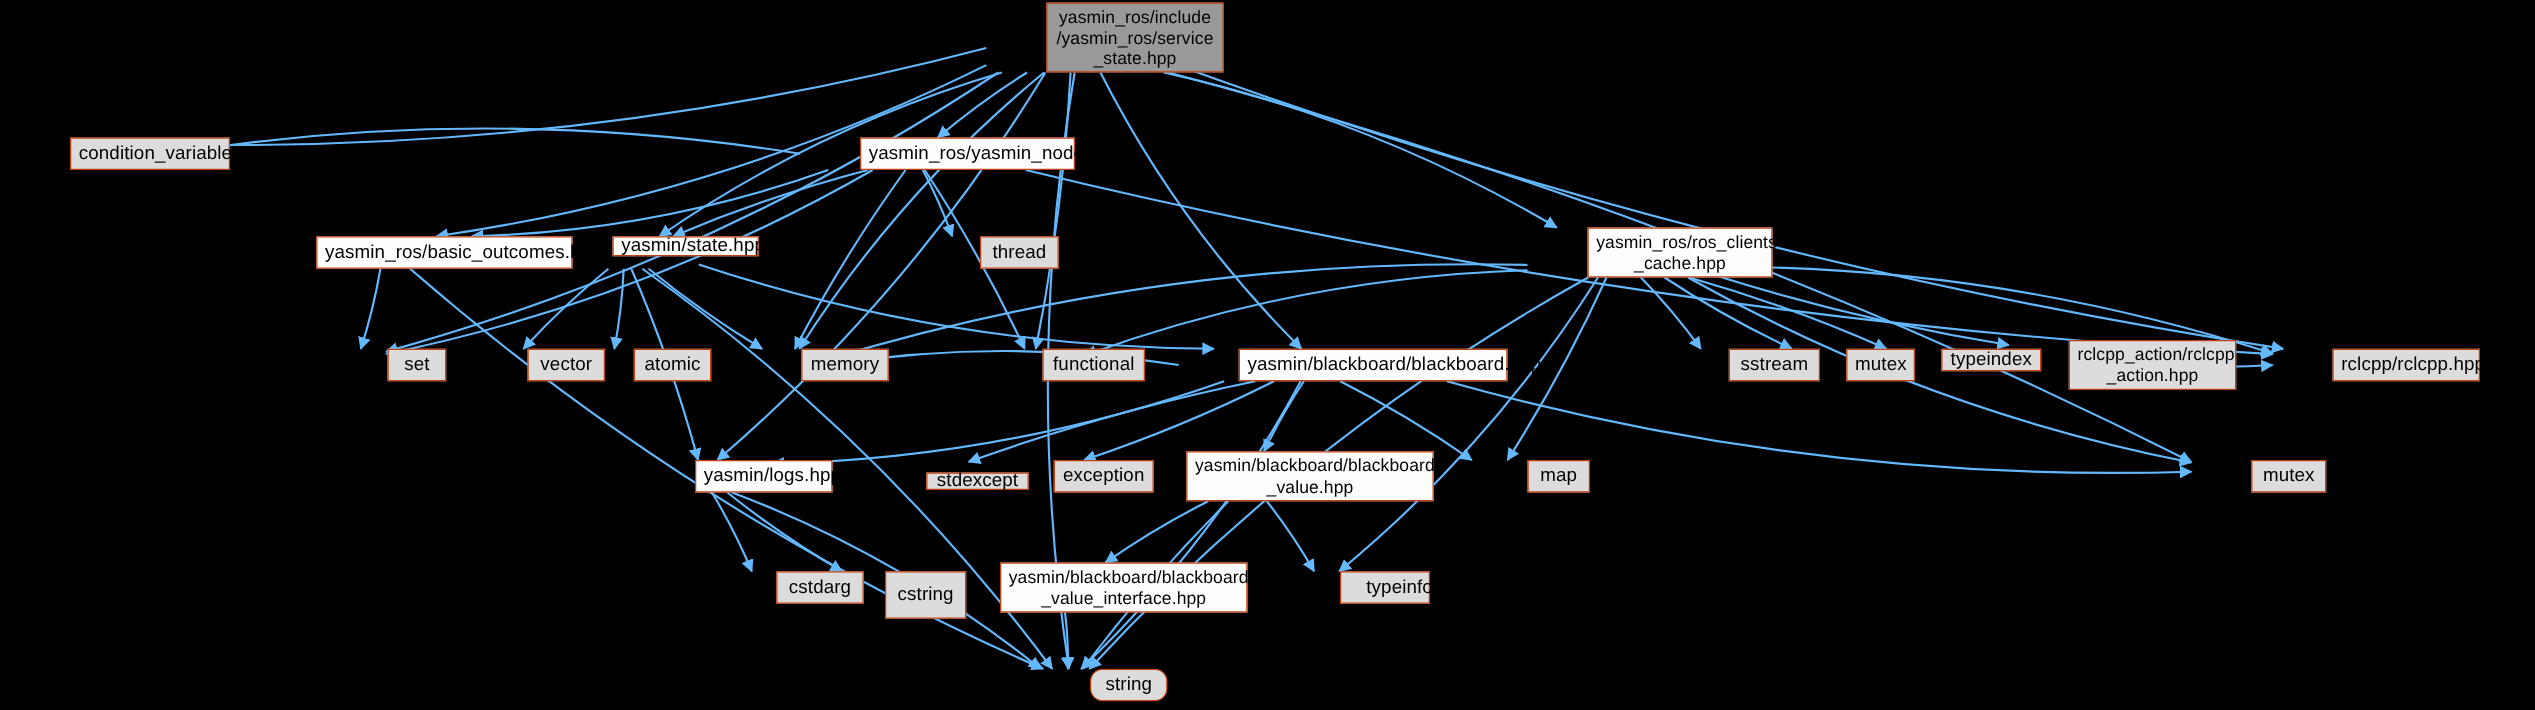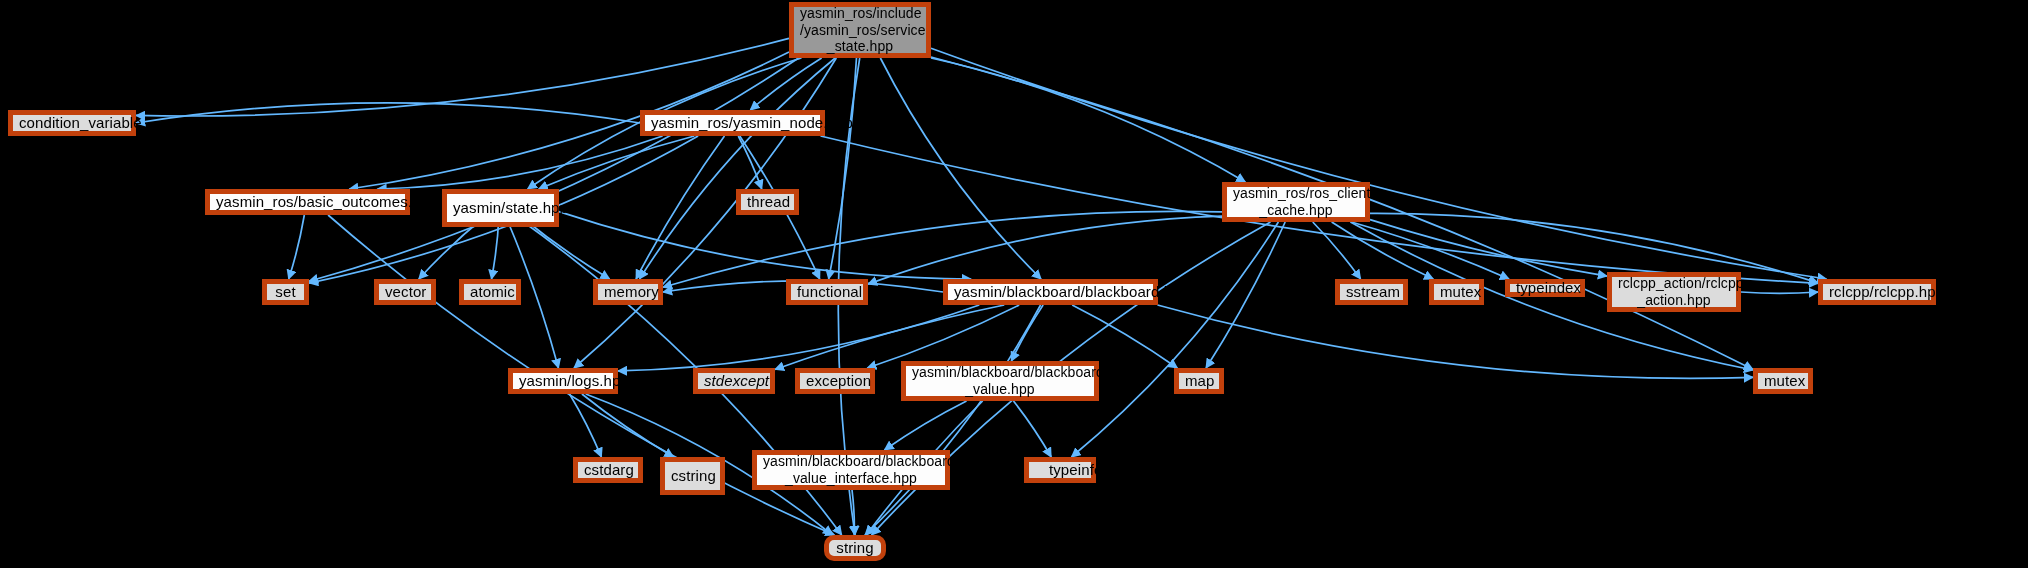--- a/index.html
+++ b/index.html
@@ -1,21 +1,21 @@
 <!DOCTYPE html>
 <html><head>
 <meta charset="utf-8">
 <style>
   html,body{margin:0;padding:0;background:#000;}
   #graph-root{position:relative;width:2028px;height:568px;background:#000;overflow:hidden;}
   svg#graph-svg{position:absolute;left:0;top:0;width:2028px;height:568px;}
-  .node-box{position:absolute;box-sizing:border-box;border:5px solid #c2410c;
+  .node-box{position:absolute;box-sizing:border-box;border:1px solid #c2410c;
     display:flex;align-items:center;justify-content:center;text-align:center;
     font-family:"Liberation Sans","DejaVu Sans",sans-serif;font-size:15px;
-    color:#000;line-height:1.18;letter-spacing:.1px;padding:0 6px;}
+    color:#000;line-height:1.18;letter-spacing:.1px;padding:0 6px;margin-left:48px;}
   .node-box.gray{background:#dcdcdc;}
   .node-box.white{background:#fdfdfd;}
   .node-label{white-space:pre-line;display:block;width:100%;}
 </style>
 </head>
 <body>
 
 <div id="graph-root">
   <svg id="graph-svg" viewBox="0 0 2028 568" xmlns="http://www.w3.org/2000/svg">
     <defs>
@@ -84,27 +84,27 @@
   </svg>
   <div id="nodes-layer">
       <div class="node-box gray" style="background: rgb(153, 153, 153); left: 789px; top: 2px; width: 142px; height: 56px;">
         <span class="node-label" style="font-size: 14px;">yasmin_ros/include
 /yasmin_ros/service
 _state.hpp</span>
       </div>
       <div class="node-box gray" style="left: 8px; top: 110px; width: 128px; height: 26px;">
         <span class="node-label">condition_variable</span>
       </div>
-      <div class="node-box white" style="left: 640px; top: 110px; width: 185px; height: 26px;">
+      <div class="node-box white" style="left: 640px; top: 110px; width: 172px; height: 26px;">
         <span class="node-label">yasmin_ros/yasmin_node.hpp</span>
       </div>
       <div class="node-box white" style="left: 205px; top: 189px; width: 205px; height: 26px;">
         <span class="node-label">yasmin_ros/basic_outcomes.hpp</span>
       </div>
-      <div class="node-box white" style="left: 442px; top: 189px; width: 117px; height: 38px;">
+      <div class="node-box white" style="left: 442px; top: 189px; width: 117px; height: 16px;">
         <span class="node-label">yasmin/state.hpp</span>
       </div>
       <div class="node-box gray" style="left: 736px; top: 189px; width: 63px; height: 26px;">
         <span class="node-label">thread</span>
       </div>
       <div class="node-box white" style="left: 1222px; top: 182px; width: 148px; height: 40px;">
         <span class="node-label" style="font-size: 14px; text-align: center;">yasmin_ros/ros_clients
 _cache.hpp</span>
       </div>
       <div class="node-box gray" style="left: 262px; top: 279px; width: 47px; height: 26px;">
@@ -137,21 +137,21 @@
       <div class="node-box gray" style="left: 1607px; top: 272px; width: 134px; height: 40px;">
         <span class="node-label" style="font-size: 14px;">rclcpp_action/rclcpp
 _action.hpp</span>
       </div>
       <div class="node-box gray" style="left: 1818px; top: 279px; width: 118px; height: 26px;">
         <span class="node-label">rclcpp/rclcpp.hpp</span>
       </div>
       <div class="node-box white" style="left: 508px; top: 368px; width: 110px; height: 26px;">
         <span class="node-label">yasmin/logs.hpp</span>
       </div>
-      <div class="node-box gray" style="left: 693px; top: 368px; width: 82px; height: 26px; font-style: italic;">
+      <div class="node-box gray" style="left: 693px; top: 378px; width: 82px; height: 14px;">
         <span class="node-label">stdexcept</span>
       </div>
       <div class="node-box gray" style="left: 795px; top: 368px; width: 80px; height: 26px;">
         <span class="node-label">exception</span>
       </div>
       <div class="node-box white" style="left: 901px; top: 361px; width: 198px; height: 40px;">
         <span class="node-label" style="font-size: 14px;">yasmin/blackboard/blackboard
 _value.hpp</span>
       </div>
       <div class="node-box gray" style="left: 1174px; top: 368px; width: 50px; height: 26px;">

